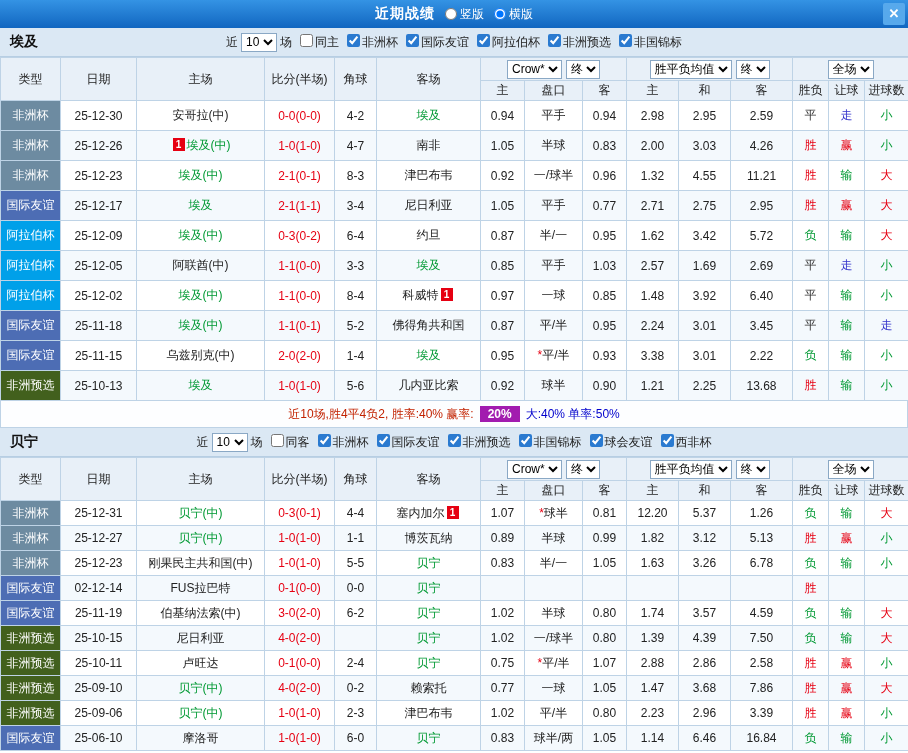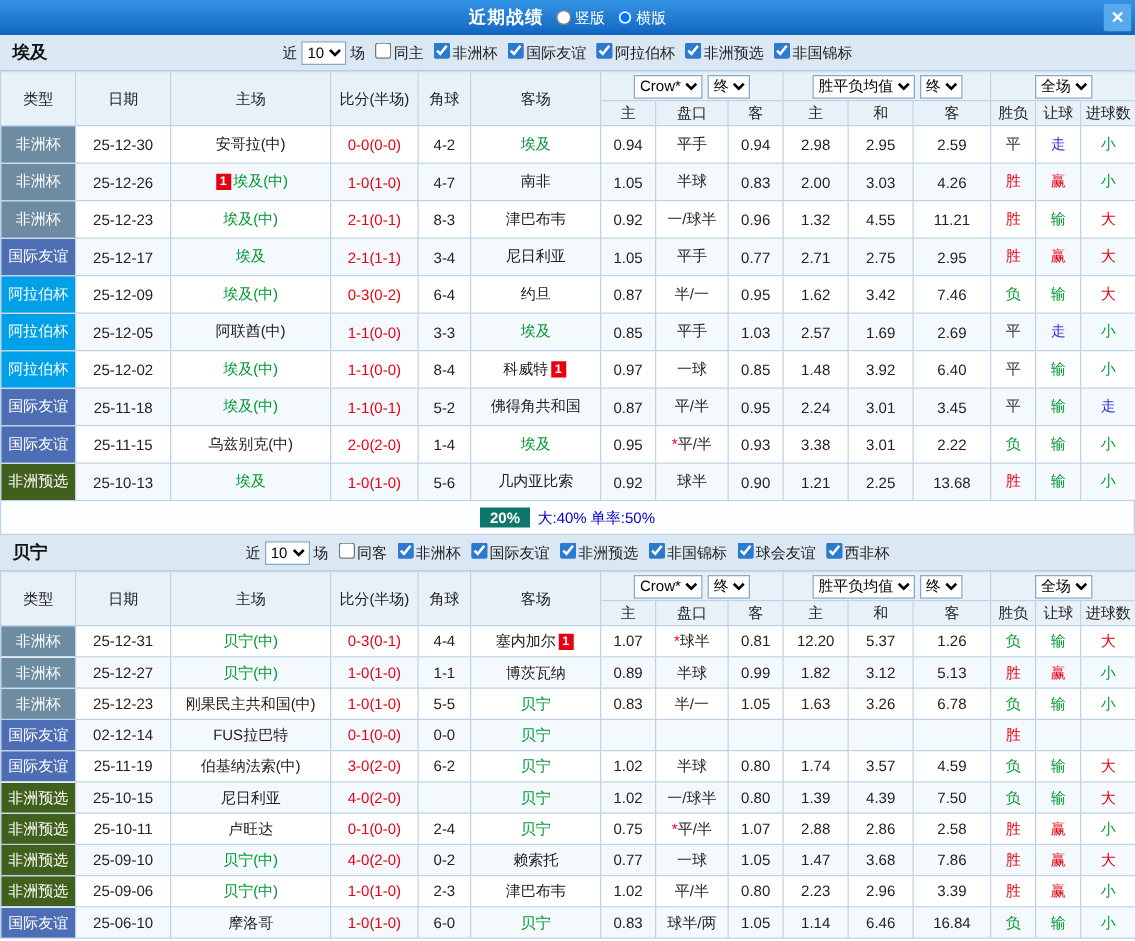--- a/index.html
+++ b/index.html
@@ -58,21 +58,21 @@
   }
   .star { color:#e60012; }
   
   .summary {
     height:27px; border:1px solid #bed3e6; border-top:none;
     display:flex; align-items:center; justify-content:center; gap:6px;
     background:#fdfeff;
   }
   .sum-red  { color:#c22200; }
   .sum-blue { color:#0000cc; }
-  .sum-badge { background:#0f766e; color:#fff; padding:1px 8px; font-weight:bold; }
+  .sum-badge { background:#a21caf; color:#fff; padding:1px 8px; font-weight:bold; }
 </style>
 </head>
 <body>
 
 <header class="topbar">
   <span class="topbar-title">近期战绩</span>
   <label class="layout-radio">
     <input type="radio" name="layout" style="">
     <span>竖版</span>
   </label>
@@ -242,21 +242,21 @@
     <td class="c-date">25-12-09</td>
     <td class="c-home" style="color: rgb(0, 153, 51);"><span>埃及(中)</span></td>
     <td class="c-score">0-3(0-2)</td>
     <td class="c-corner">6-4</td>
     <td class="c-away"><span>约旦</span></td>
     <td class="c-odd">0.87</td>
     <td class="c-odd">半/一</td>
     <td class="c-odd">0.95</td>
     <td class="c-odd">1.62</td>
     <td class="c-odd">3.42</td>
-    <td class="c-odd">7.46</td>
+    <td class="c-odd">5.72</td>
     <td class="c-res" style="color: rgb(0, 153, 51);">负</td>
     <td class="c-res" style="color: rgb(0, 153, 51);">输</td>
     <td class="c-res" style="color: rgb(230, 0, 18);">大</td>
   </tr>
         <tr>
     <td class="c-type" style="background: rgb(0, 160, 233);">阿拉伯杯</td>
     <td class="c-date">25-12-05</td>
     <td class="c-home"><span>阿联酋(中)</span></td>
     <td class="c-score">1-1(0-0)</td>
     <td class="c-corner">3-3</td>
@@ -335,20 +335,21 @@
     <td class="c-odd">1.21</td>
     <td class="c-odd">2.25</td>
     <td class="c-odd">13.68</td>
     <td class="c-res" style="color: rgb(230, 0, 18);">胜</td>
     <td class="c-res" style="color: rgb(0, 153, 51);">输</td>
     <td class="c-res" style="color: rgb(0, 153, 51);">小</td>
   </tr>
       </tbody>
   </table>
   <div class="summary">
+    <span class="sum-red">近10场,胜4平4负2, 胜率:40% 赢率:</span>
     <span class="sum-badge">20%</span>
     <span class="sum-blue">大:40% 单率:50%</span>
   </div>
 </section>
 
 <section class="sec-benin">
   <div class="band">
     <span class="team-name">贝宁</span>
     <div class="filters">
       <span>近</span>

